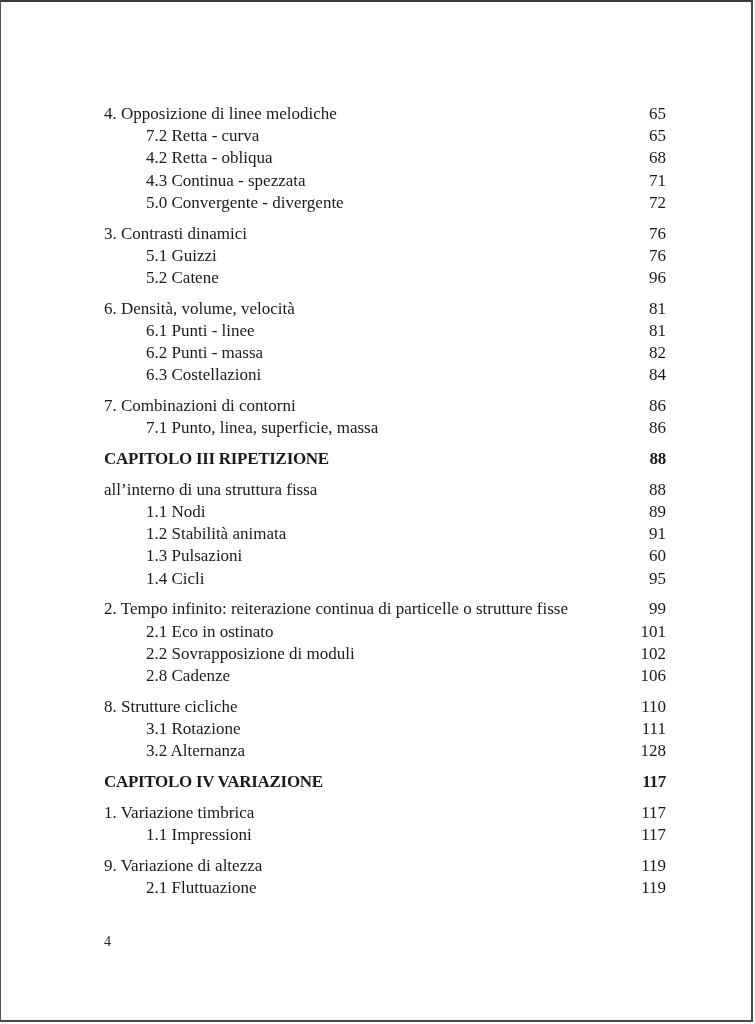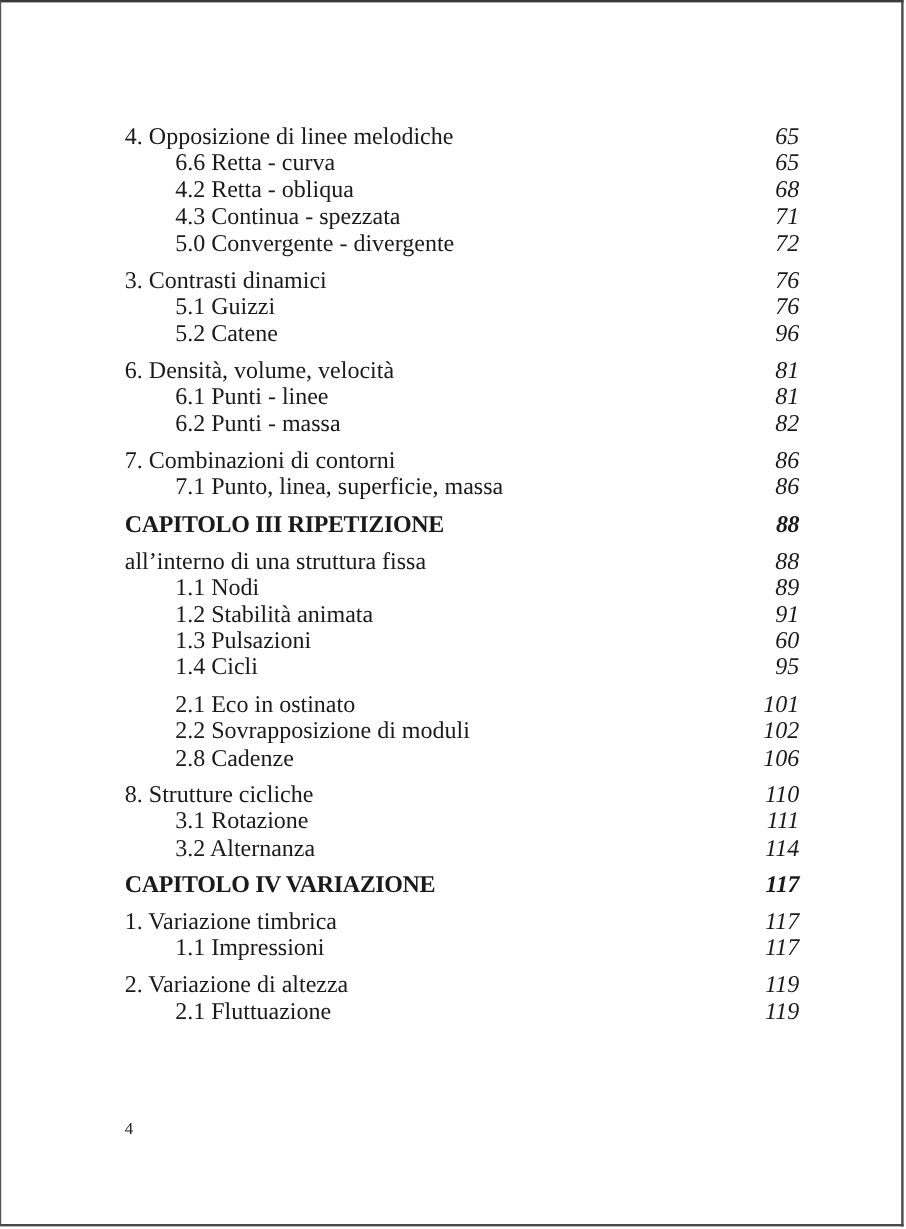--- a/index.html
+++ b/index.html
@@ -6,44 +6,44 @@
     body { width: 755px; height: 1024px; position: relative; overflow: hidden; }
     .page {
       position: absolute; left: 0; top: 0; width: 753px; height: 1022px;
       border-top: 2px solid #3a3a3a; border-left: 1px solid #555;
       border-right: 2px solid #4a4a4a; border-bottom: 2px solid #4a4a4a;
       box-sizing: border-box; background: #fff;
     }
     .toc {
       position: absolute; left: 103px; top: 101px; width: 562px;
       font-family: "Liberation Serif", "DejaVu Serif", serif;
-      font-size: 20px; color: #1a1a1a;
+      font-size: 17px; color: #1a1a1a;
     }
     .row { display: flex; justify-content: space-between; align-items: baseline; height: 22.2px; line-height: 22.2px; white-space: nowrap; }
     .row .t { flex: 1; }
-    .row .p { text-align: right; min-width: 40px; font-style: italic; }
+    .row .p { text-align: right; min-width: 40px; }
     .row.sub .t { padding-left: 42px; }
     .row.chap { font-weight: bold; letter-spacing: -0.3px; }
     .gap { height: 8.6px; }
     .folio {
       position: absolute; left: 103px; top: 932px;
       font-family: "Liberation Serif", "DejaVu Serif", serif; font-size: 14px; color: #222;
     }
   </style>
 </head>
 <body>
 
 <div class="page">
   <div class="toc" id="toc">
       <div class="row section">
         <span class="t">4. Opposizione di linee melodiche</span>
         <span class="p">65</span>
       </div>
       <div class="row sub">
-        <span class="t">6.6 Retta - curva</span>
+        <span class="t">7.2 Retta - curva</span>
         <span class="p">65</span>
       </div>
       <div class="row sub">
         <span class="t">4.2 Retta - obliqua</span>
         <span class="p">68</span>
       </div>
       <div class="row sub">
         <span class="t">4.3 Continua - spezzata</span>
         <span class="p">71</span>
       </div>
@@ -70,20 +70,24 @@
         <span class="p">81</span>
       </div>
       <div class="row sub">
         <span class="t">6.1 Punti - linee</span>
         <span class="p">81</span>
       </div>
       <div class="row sub">
         <span class="t">6.2 Punti - massa</span>
         <span class="p">82</span>
       </div>
+      <div class="row sub">
+        <span class="t">6.3 Costellazioni</span>
+        <span class="p">84</span>
+      </div>
       <div class="gap"></div>
       <div class="row section">
         <span class="t">7. Combinazioni di contorni</span>
         <span class="p">86</span>
       </div>
       <div class="row sub">
         <span class="t">7.1 Punto, linea, superficie, massa</span>
         <span class="p">86</span>
       </div>
       <div class="gap"></div>
@@ -106,20 +110,24 @@
       </div>
       <div class="row sub">
         <span class="t">1.3 Pulsazioni</span>
         <span class="p">60</span>
       </div>
       <div class="row sub">
         <span class="t">1.4 Cicli</span>
         <span class="p">95</span>
       </div>
       <div class="gap"></div>
+      <div class="row section">
+        <span class="t">2. Tempo infinito: reiterazione continua di particelle o strutture fisse</span>
+        <span class="p">99</span>
+      </div>
       <div class="row sub">
         <span class="t">2.1 Eco in ostinato</span>
         <span class="p">101</span>
       </div>
       <div class="row sub">
         <span class="t">2.2 Sovrapposizione di moduli</span>
         <span class="p">102</span>
       </div>
       <div class="row sub">
         <span class="t">2.8 Cadenze</span>
@@ -129,39 +137,39 @@
       <div class="row section">
         <span class="t">8. Strutture cicliche</span>
         <span class="p">110</span>
       </div>
       <div class="row sub">
         <span class="t">3.1 Rotazione</span>
         <span class="p">111</span>
       </div>
       <div class="row sub">
         <span class="t">3.2 Alternanza</span>
-        <span class="p">114</span>
+        <span class="p">128</span>
       </div>
       <div class="gap"></div>
       <div class="row chap">
         <span class="t">CAPITOLO IV   VARIAZIONE</span>
         <span class="p">117</span>
       </div>
       <div class="gap"></div>
       <div class="row section">
         <span class="t">1. Variazione timbrica</span>
         <span class="p">117</span>
       </div>
       <div class="row sub">
         <span class="t">1.1 Impressioni</span>
         <span class="p">117</span>
       </div>
       <div class="gap"></div>
       <div class="row section">
-        <span class="t">2. Variazione di altezza</span>
+        <span class="t">9. Variazione di altezza</span>
         <span class="p">119</span>
       </div>
       <div class="row sub">
         <span class="t">2.1 Fluttuazione</span>
         <span class="p">119</span>
       </div>
     </div>
   <div class="folio">4</div>
 </div>
 

